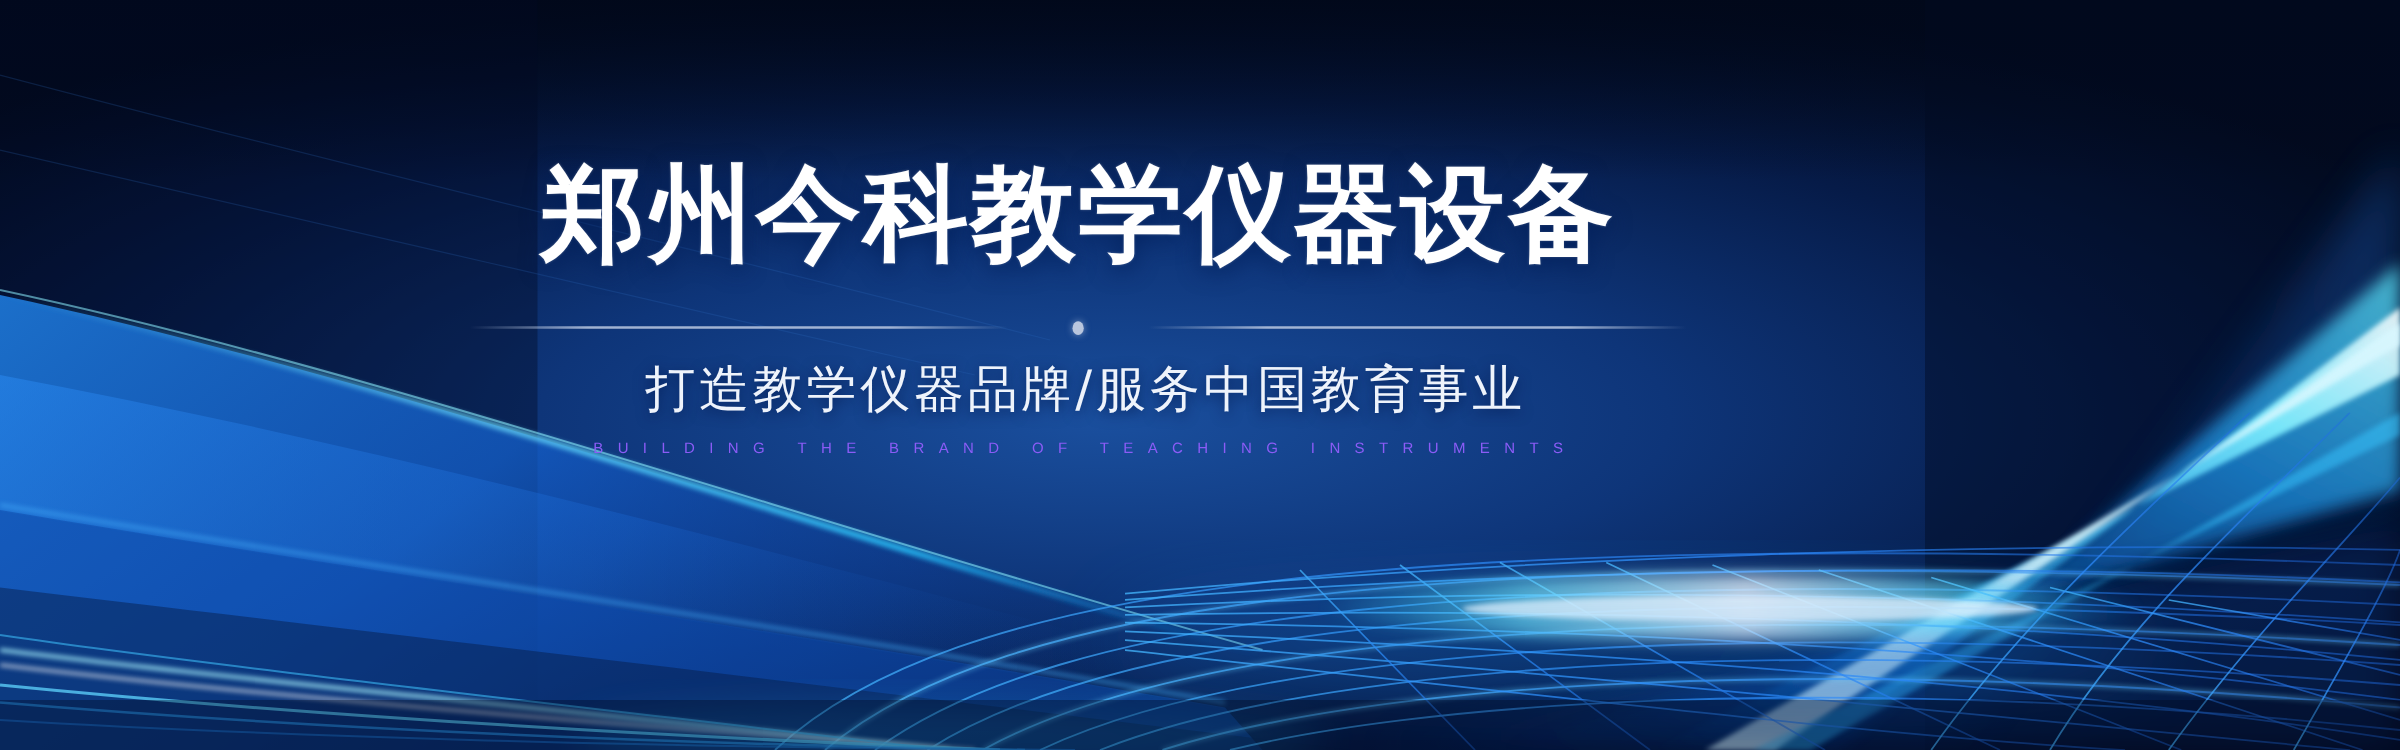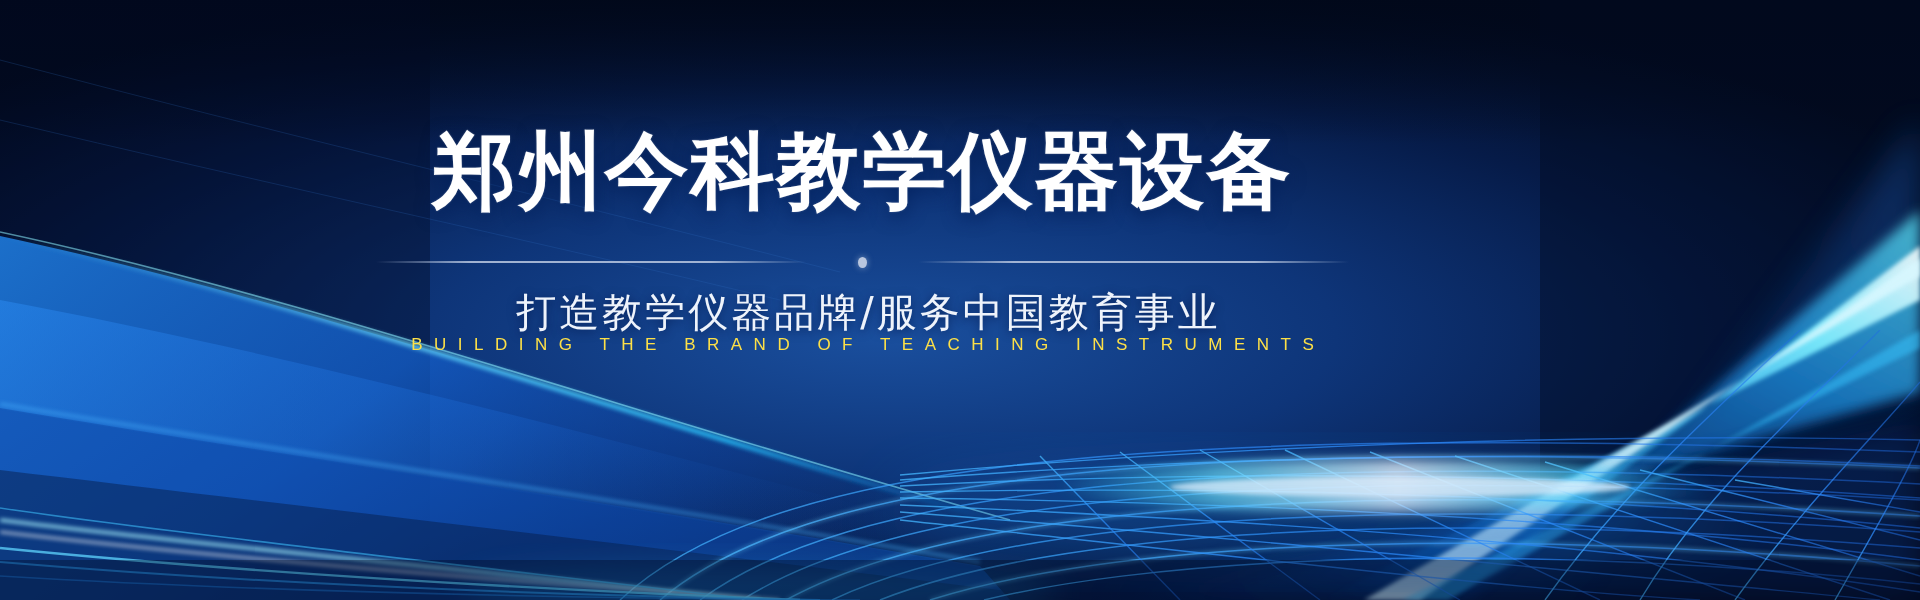--- a/index.html
+++ b/index.html
@@ -70,22 +70,23 @@
     font-size:40px;
     line-height:1.15;
     color:#eef3fb;
     letter-spacing:3px;
     white-space:nowrap;
     text-shadow:0 2px 10px rgba(0,20,70,.7);
     font-family:"DejaVu Sans","Liberation Sans",sans-serif;
     margin-left:12px;
   }
   .tagline {
-    font-size:17px;
-    color:#fde047;
+    margin-top:16px;
+    font-size:12px;
+    color:#8b5cf6;
     letter-spacing:11.5px;
     white-space:nowrap;
     font-weight:400;
     text-indent:11.5px;
   }
 </style>
 </head>
 <body>
 
 <div id="banner">

